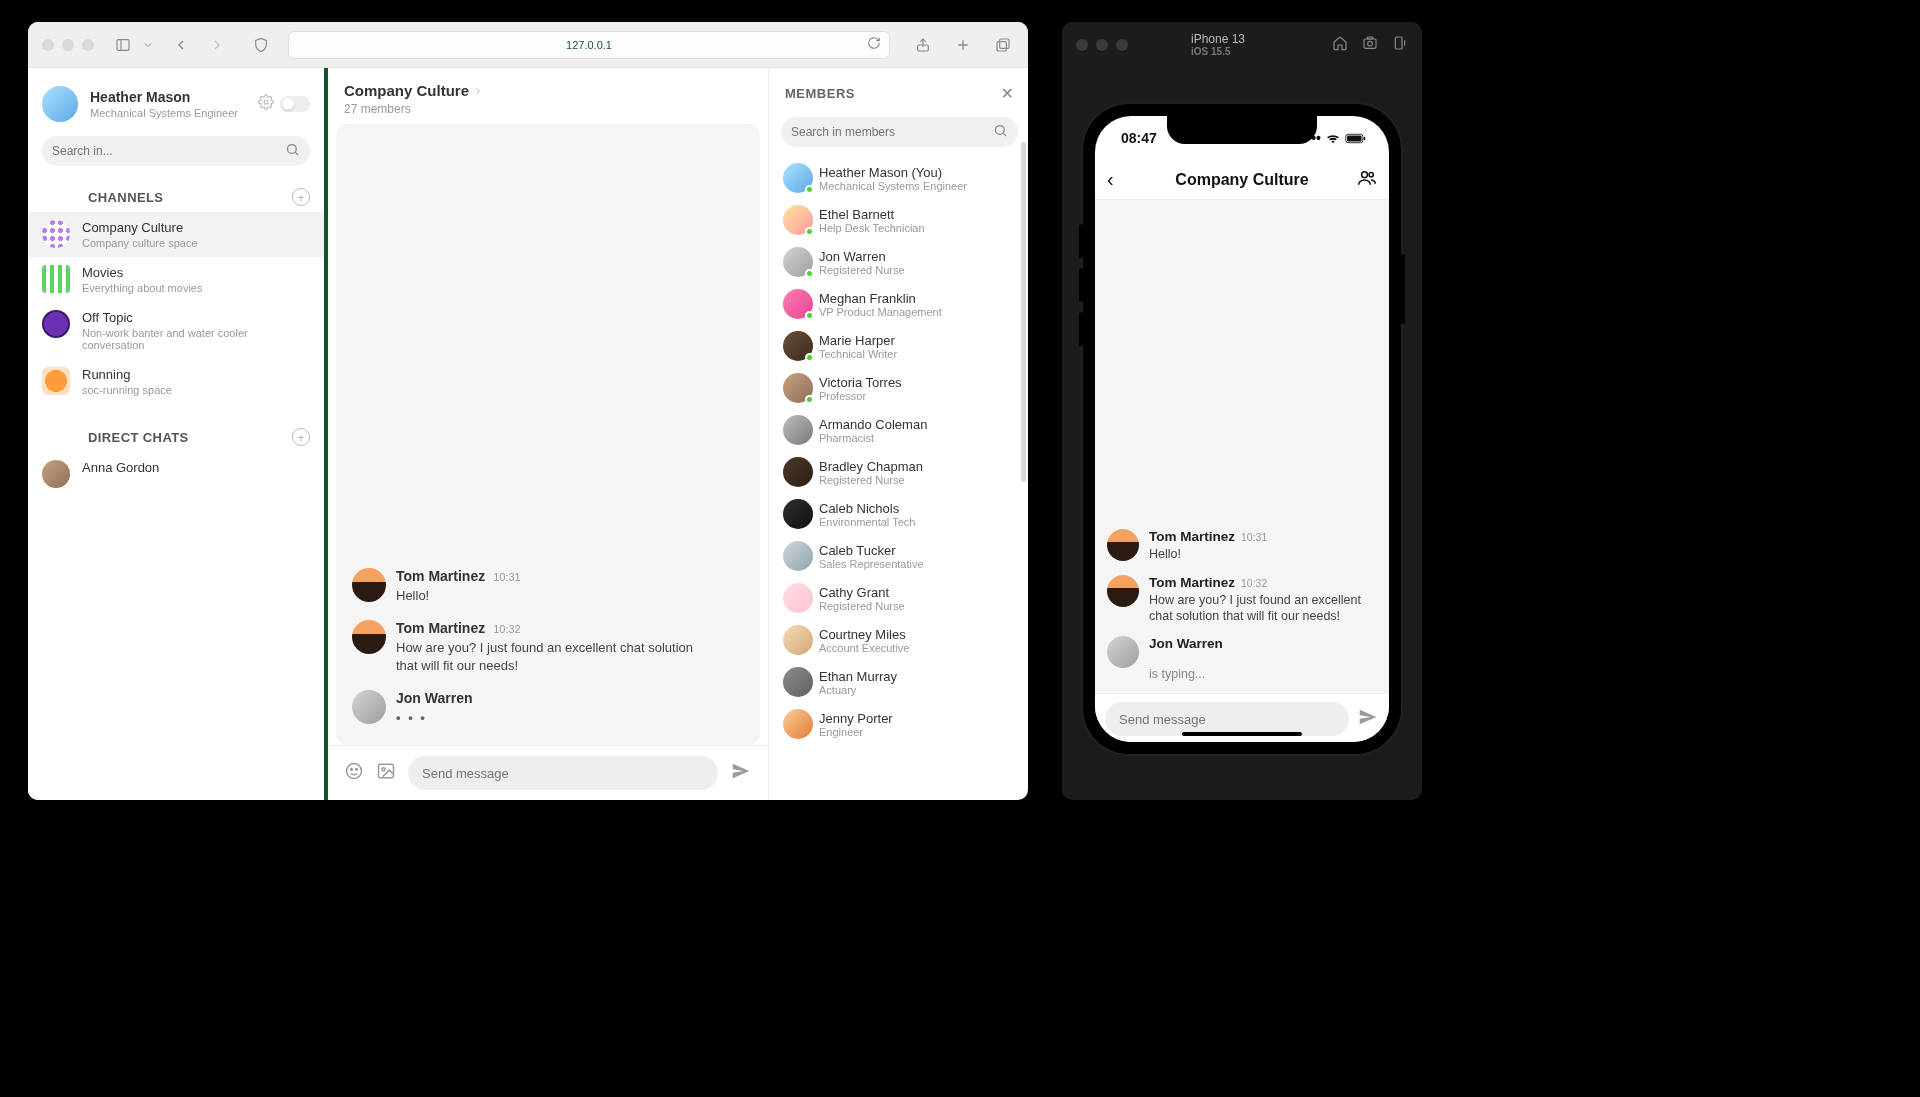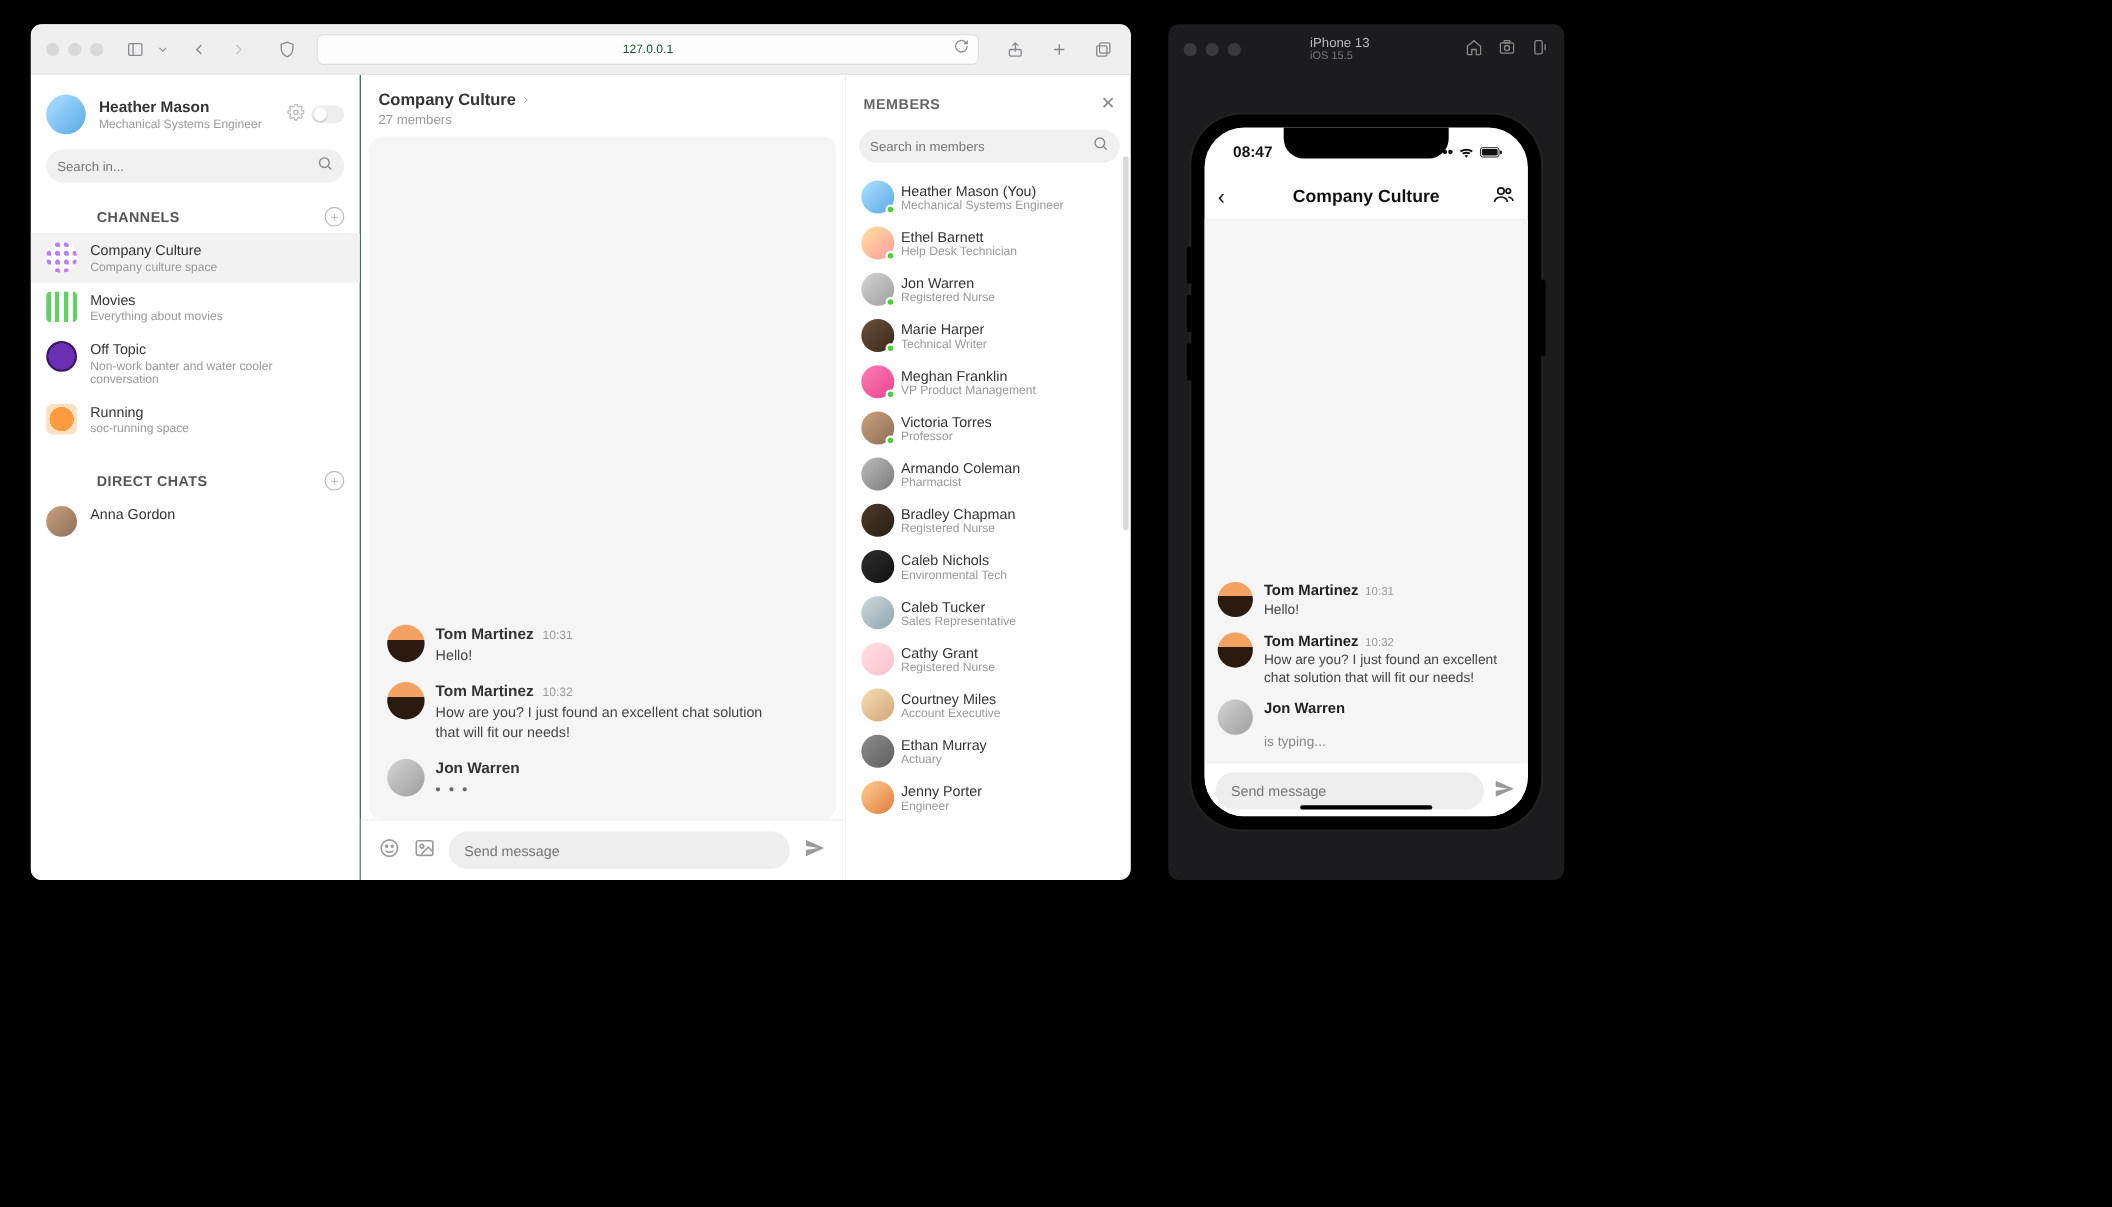--- a/index.html
+++ b/index.html
@@ -14,21 +14,21 @@
 .tbar-icon svg { width: 16px; height: 16px; }
 .nav-arrows { display: flex; gap: 14px; margin: 0 8px; }
 .url-bar { flex: 1; height: 28px; background: #fdfdfd; border: 1px solid #e0e0e2; border-radius: 6px; display: flex; align-items: center; justify-content: center; position: relative; margin: 0 8px; }
 .url-text { font-size: 11px; color: #14532d; }
 .url-refresh { position: absolute; right: 8px; color: #8a8a8d; }
 .shield { margin-left: 6px; color: #8a8a8d; }
 .right-tbar { display: flex; gap: 18px; margin-left: 6px; }
 
 
 .app-body { flex: 1; display: flex; min-height: 0; }
-.sidebar { width: 300px; border-right: 1px solid #14532d; display: flex; flex-direction: column; background: #fff; }
+.sidebar { width: 300px; border-right: 4px solid #14532d; display: flex; flex-direction: column; background: #fff; }
 .profile-row { display: flex; align-items: center; padding: 18px 14px 10px; gap: 12px; }
 .avatar { width: 36px; height: 36px; border-radius: 50%; background: linear-gradient(135deg,#c9e7ff,#a1c4fd); flex-shrink: 0; }
 .avatar.sm { width: 28px; height: 28px; }
 .profile-info .name { font-size: 14px; font-weight: 600; color: #333; }
 .profile-info .role { font-size: 11px; color: #999; margin-top: 2px; }
 .profile-actions { margin-left: auto; display: flex; align-items: center; gap: 6px; color: #bbb; }
 .toggle { width: 30px; height: 16px; border-radius: 8px; background: #eee; position: relative; }
 .toggle::after { content: ""; position: absolute; left: 2px; top: 2px; width: 12px; height: 12px; background: #fff; border-radius: 50%; box-shadow: 0 1px 2px rgba(0,0,0,.2);}
 .sidebar-search { margin: 4px 14px 12px; height: 30px; background: #f0f0f1; border-radius: 15px; display: flex; align-items: center; padding: 0 10px; }
 .sidebar-search input { flex: 1; border: none; background: transparent; font-size: 12px; color: #666; outline: none; }
@@ -102,21 +102,21 @@
 .av-c14{background:linear-gradient(135deg,#ffcf99,#e07b39);}
 .av-orange{background:linear-gradient(180deg,#f4a261 40%,#2a1a0f 41%);}
 
 
 .sim-window { position: absolute; left: 1062px; top: 22px; width: 360px; height: 778px; background: #1c1c1e; border-radius: 10px; display: flex; flex-direction: column; }
 .sim-titlebar { height: 46px; display: flex; align-items: center; padding: 0 14px; color: #888; gap: 45px; }
 .sim-traffic { display: flex; gap: 8px; margin-right: 18px; }
 .sim-traffic .dot { width: 12px; height: 12px; border-radius: 50%; background: #3a3a3c; }
 .sim-title { display: flex; flex-direction: column; line-height: 1.1; }
 .sim-title .dev { font-size: 12px; color: #bbb; }
-.sim-title .os  { font-size: 10px; color: #777; }
+.sim-title .os  { font-size: 10px; color: #777; font-weight: bold; }
 .sim-right-icons { margin-left: auto; display: flex; gap: 14px; color: #888; }
 .sim-right-icons svg { width: 16px; height: 16px; }
 
 .sim-body { flex: 1; display: flex; align-items: center; justify-content: center; padding: 10px 14px 20px; }
 .phone { width: 318px; height: 650px; background: #000; border-radius: 46px; padding: 12px; position: relative; box-shadow: 0 0 0 2px #222; }
 .notch { position: absolute; top: 12px; left: 50%; transform: translateX(-50%); width: 150px; height: 28px; background: #000; border-bottom-left-radius: 18px; border-bottom-right-radius: 18px; z-index: 5; }
 .screen { width: 100%; height: 100%; background: #fff; border-radius: 36px; overflow: hidden; display: flex; flex-direction: column; position: relative; }
 .status-bar { height: 44px; display: flex; align-items: center; justify-content: space-between; padding: 0 22px 0 26px; font-size: 14px; font-weight: 600; color: #111; }
 .status-right { display: flex; align-items: center; gap: 4px; }
 .m-header { height: 40px; display: flex; align-items: center; justify-content: center; position: relative; border-bottom: 1px solid #eee; }
@@ -386,35 +386,35 @@
           <div class="member-row">
             <div class="member-av av-c3">
               <div class="presence"></div>
             </div>
             <div class="member-info">
               <div class="m-name">Jon Warren</div>
               <div class="m-role">Registered Nurse</div>
             </div>
           </div>
           <div class="member-row">
+            <div class="member-av av-c5">
+              <div class="presence"></div>
+            </div>
+            <div class="member-info">
+              <div class="m-name">Meghan Franklin</div>
+              <div class="m-role">VP Product Management</div>
+            </div>
+          </div>
+          <div class="member-row">
             <div class="member-av av-c4">
               <div class="presence"></div>
             </div>
             <div class="member-info">
               <div class="m-name">Marie Harper</div>
               <div class="m-role">Technical Writer</div>
-            </div>
-          </div>
-          <div class="member-row">
-            <div class="member-av av-c5">
-              <div class="presence"></div>
-            </div>
-            <div class="member-info">
-              <div class="m-name">Meghan Franklin</div>
-              <div class="m-role">VP Product Management</div>
             </div>
           </div>
           <div class="member-row">
             <div class="member-av av-c6">
               <div class="presence"></div>
             </div>
             <div class="member-info">
               <div class="m-name">Victoria Torres</div>
               <div class="m-role">Professor</div>
             </div>

